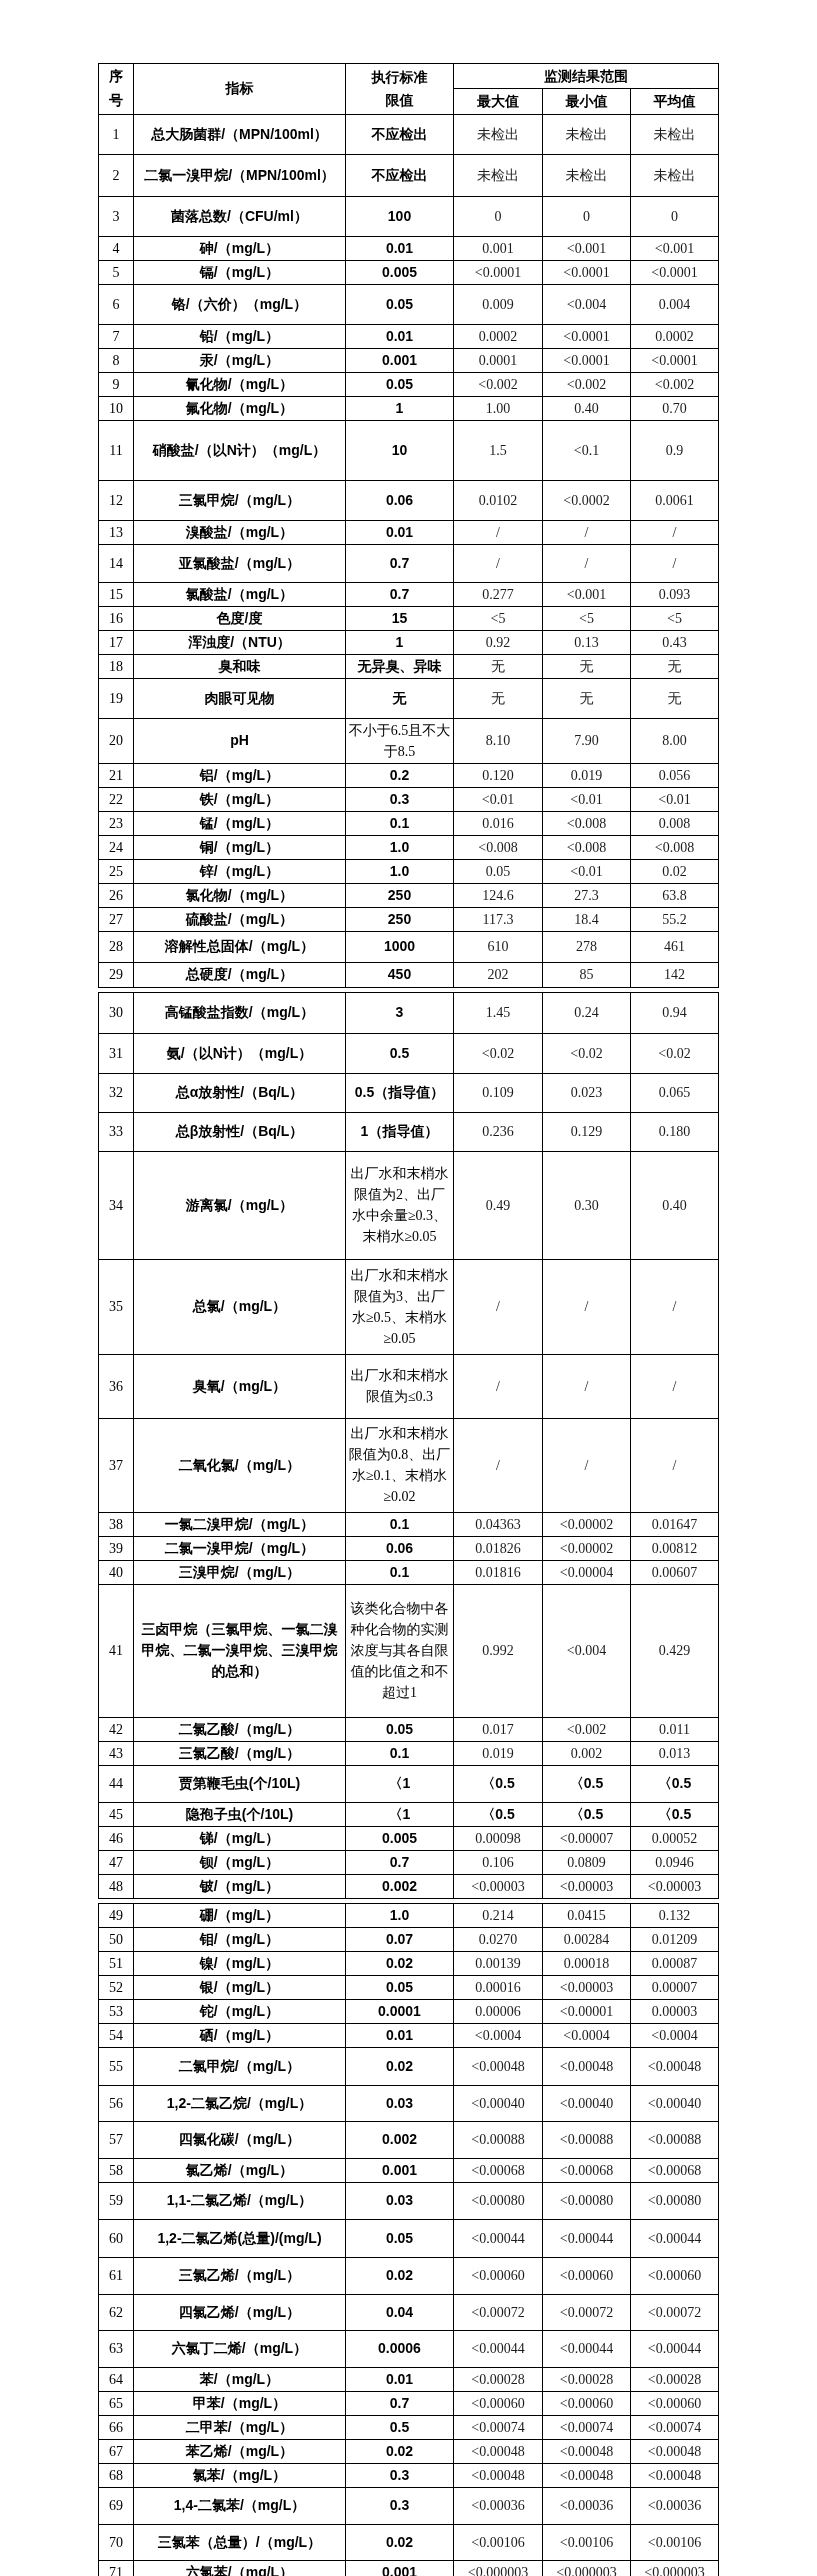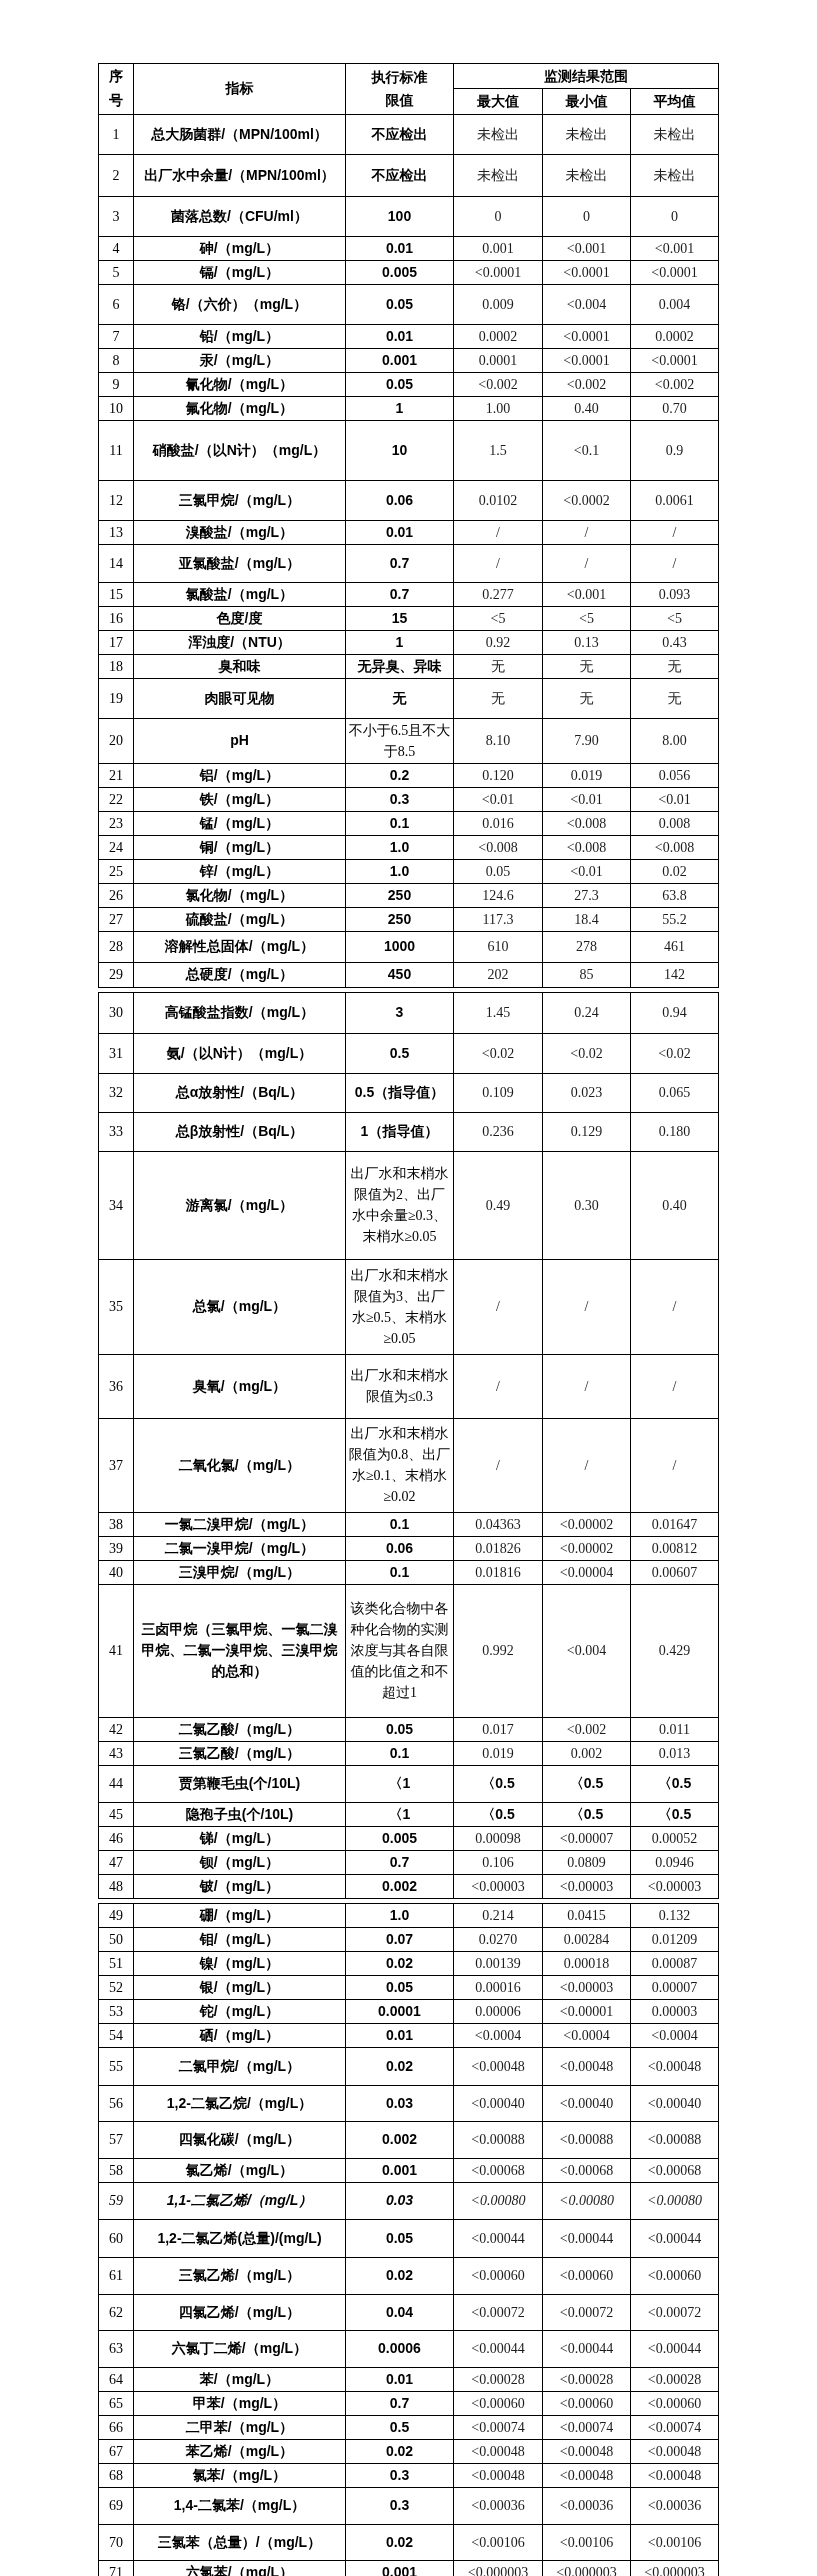--- a/index.html
+++ b/index.html
@@ -72,21 +72,21 @@
         <tr style="height: 40px;">
           <td class="c-no">1</td>
           <td class="c-name">总大肠菌群/（MPN/100ml）</td>
           <td class="c-limit-bold">不应检出</td>
           <td class="c-val">未检出</td>
           <td class="c-val">未检出</td>
           <td class="c-val">未检出</td>
         </tr>
         <tr style="height: 42px;">
           <td class="c-no">2</td>
-          <td class="c-name">出厂水中余量/（MPN/100ml）</td>
+          <td class="c-name">二氯一溴甲烷/（MPN/100ml）</td>
           <td class="c-limit-bold">不应检出</td>
           <td class="c-val">未检出</td>
           <td class="c-val">未检出</td>
           <td class="c-val">未检出</td>
         </tr>
         <tr style="height: 40px;">
           <td class="c-no">3</td>
           <td class="c-name">菌落总数/（CFU/ml）</td>
           <td class="c-limit-bold">100</td>
           <td class="c-val">0</td>
@@ -532,21 +532,21 @@
           <td class="c-val">&lt;0.00088</td>
         </tr>
         <tr style="height: 23px; padding-left: 11px;">
           <td class="c-no">58</td>
           <td class="c-name">氯乙烯/（mg/L）</td>
           <td class="c-limit-bold">0.001</td>
           <td class="c-val">&lt;0.00068</td>
           <td class="c-val">&lt;0.00068</td>
           <td class="c-val">&lt;0.00068</td>
         </tr>
-        <tr style="height: 37px; font-style: italic;">
+        <tr style="height: 37px;">
           <td class="c-no">59</td>
           <td class="c-name">1,1-二氯乙烯/（mg/L）</td>
           <td class="c-limit-bold">0.03</td>
           <td class="c-val">&lt;0.00080</td>
           <td class="c-val">&lt;0.00080</td>
           <td class="c-val">&lt;0.00080</td>
         </tr>
         <tr style="height: 38px;">
           <td class="c-no">60</td>
           <td class="c-name">1,2-二氯乙烯(总量)/(mg/L)</td>

